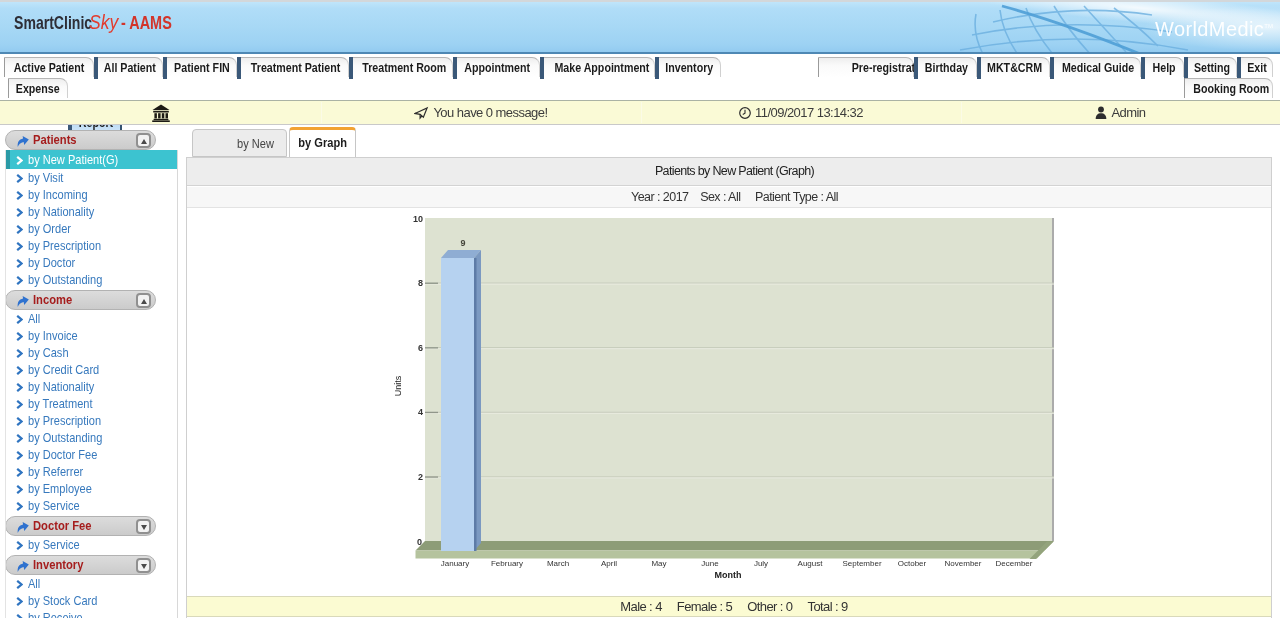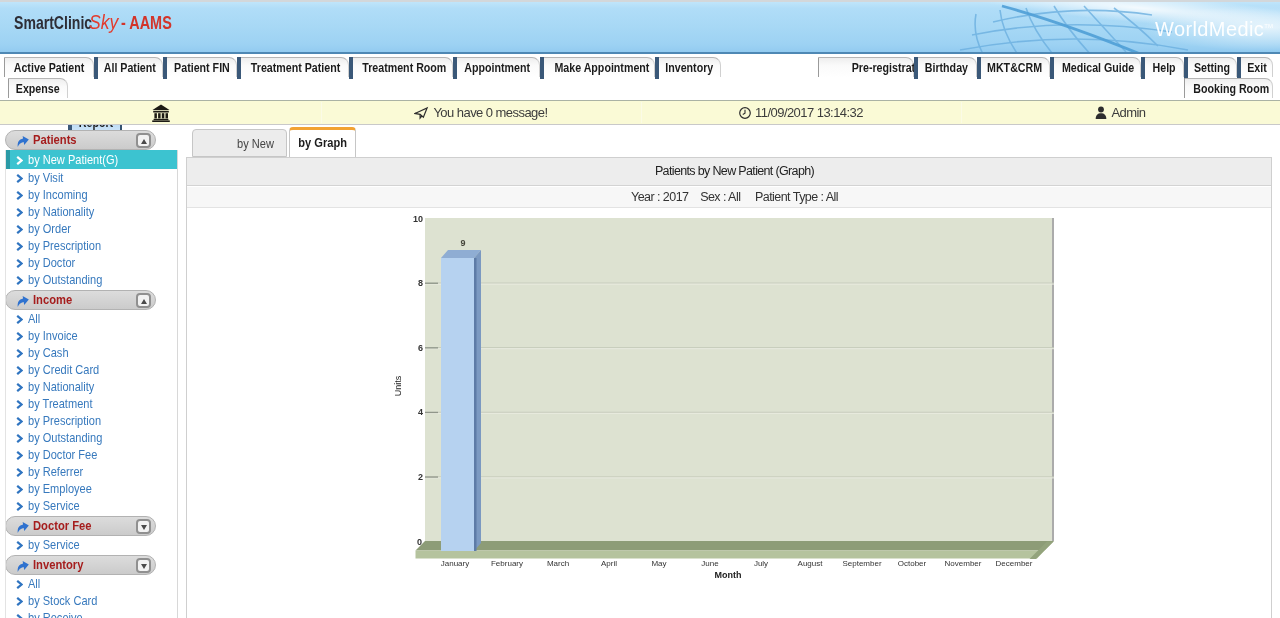--- a/index.html
+++ b/index.html
@@ -363,20 +363,21 @@
     </div>
   <div class="abs" style="left:5px;top:150px;width:1px;height:468px;background:#e3e3e3"></div>
   <div class="abs" style="left:177px;top:150px;width:1px;height:468px;background:#d8d8d8"></div>
 
   <div id="ctab1" class="ctab"><span class="t">by New Patient</span></div>
   <div id="ctab2" class="ctab"><span class="t">by Graph</span></div>
 
   <div id="panel" class="abs">
     <div id="ptitle">Patients by New Patient (Graph)</div>
     <div id="pyear">Year : 2017&nbsp;&nbsp;&nbsp;&nbsp;Sex : All&nbsp;&nbsp;&nbsp;&nbsp;&nbsp;Patient Type : All</div>
+    <div id="psummary">Male : 4&nbsp;&nbsp;&nbsp;&nbsp;&nbsp;Female : 5&nbsp;&nbsp;&nbsp;&nbsp;&nbsp;Other : 0&nbsp;&nbsp;&nbsp;&nbsp;&nbsp;Total : 9</div>
   </div>
 
   <svg id="chart" class="abs" style="left:386px;top:208px" width="690" height="375">
 
     <rect x="39" y="10" width="629" height="323" fill="#dde2d1"></rect>
     <rect x="666" y="10" width="2" height="323" fill="#ababab"></rect>
 
     <g>
       <rect x="39" y="74.6" width="629" height="1" fill="#c3c9b8"></rect>
       <rect x="39" y="75.6" width="629" height="1" fill="#e9ece0"></rect>

